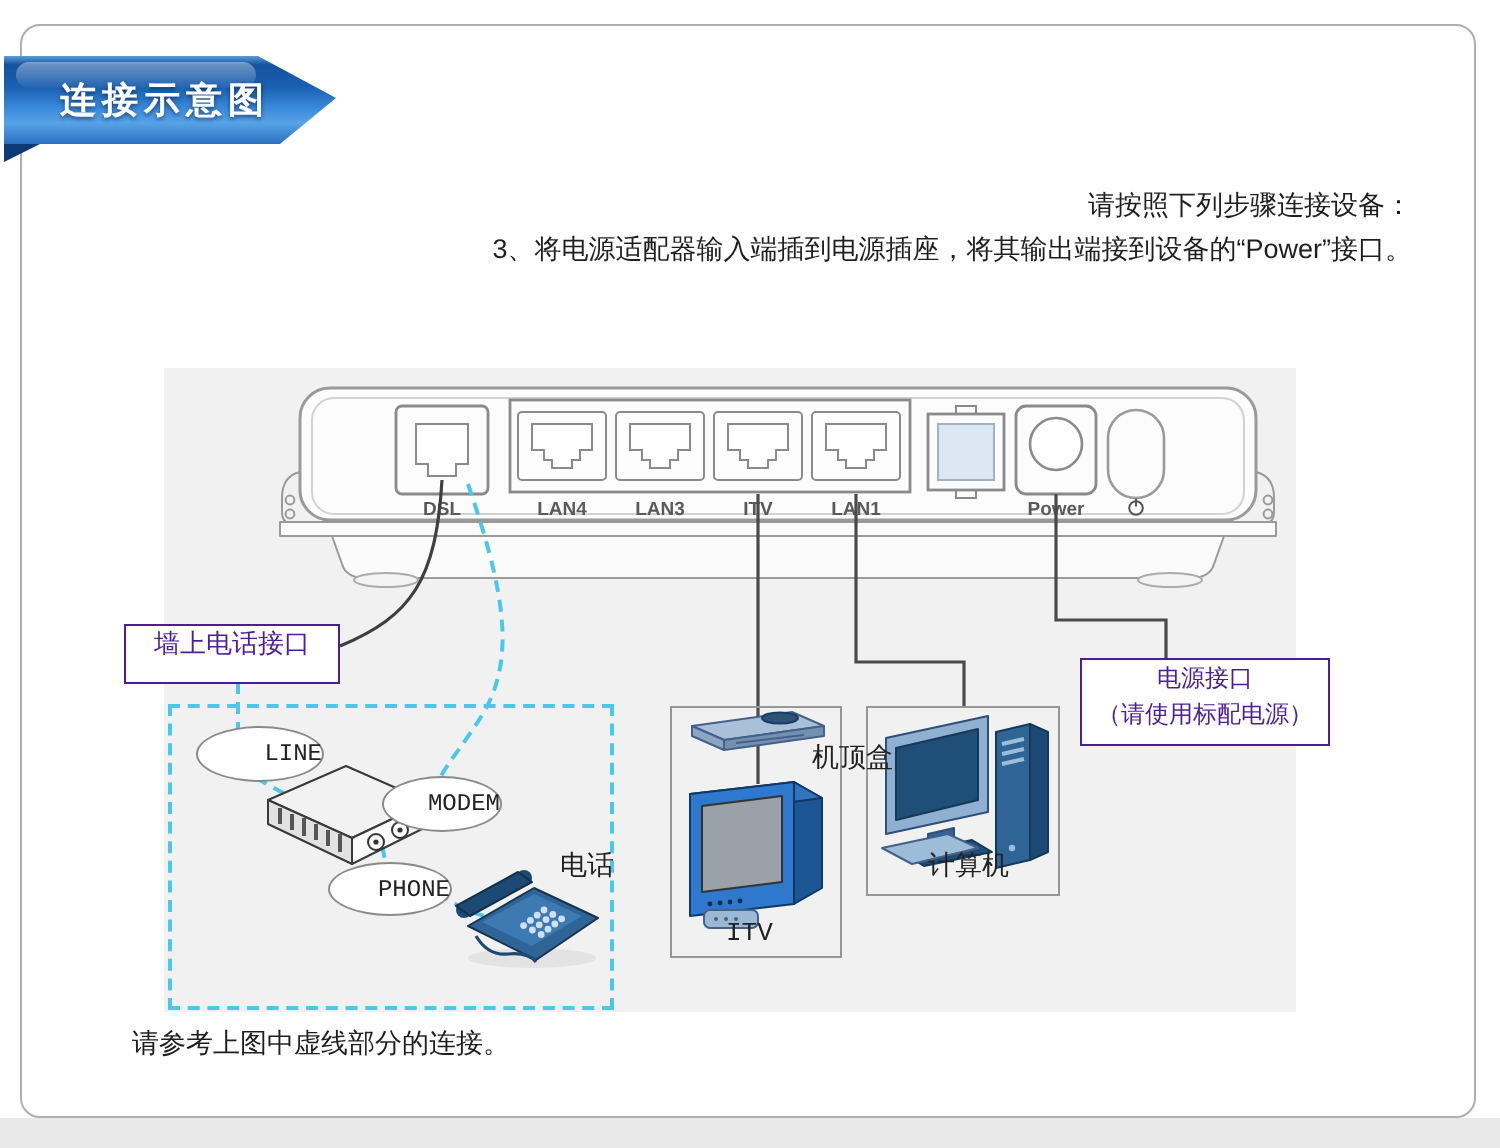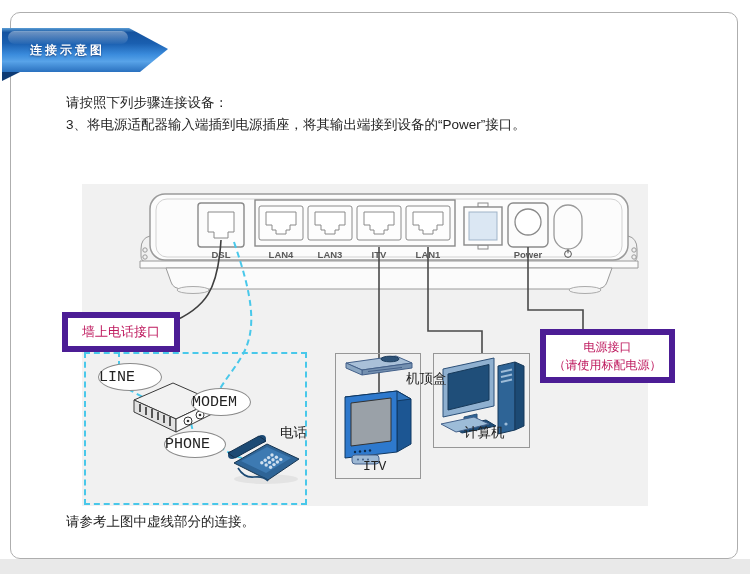--- a/index.html
+++ b/index.html
@@ -8,47 +8,47 @@
   .panel{position:absolute;left:10px;top:12px;width:726px;height:545px;
          border:1px solid #aeaeae;border-radius:10px;background:#fff;}
   .bottom-strip{position:absolute;left:0;top:559px;width:750px;height:15px;background:#e9e9e9;}
 
   
   .banner{position:absolute;left:2px;top:28px;width:172px;height:54px;}
   .banner-ribbon{position:absolute;left:0;top:0;width:170px;height:44px;
     clip-path:polygon(0 0,127px 0,166px 21px,138px 44px,0 44px);
     background:linear-gradient(180deg,#5b9ed6 0%,#15539f 10%,#1a5fb0 35%,#3a8bdc 60%,#58a3e8 76%,#2a71bf 100%);
     display:flex;align-items:center;padding-left:28px;box-sizing:border-box;
-    color:#fff;font-size:12px;font-weight:bold;letter-spacing:3px;text-shadow:0 1px 2px rgba(0,0,40,.5);}
+    color:#fff;font-size:18px;font-weight:bold;letter-spacing:3px;text-shadow:0 1px 2px rgba(0,0,40,.5);}
   .banner-ribbon::after{content:"";position:absolute;left:6px;top:3px;width:120px;height:13px;
     background:linear-gradient(180deg,rgba(255,255,255,.40),rgba(255,255,255,.04));border-radius:8px;}
   .banner-fold{position:absolute;left:0;top:44px;width:18px;height:9px;
     clip-path:polygon(0 0,100% 0,0 100%);background:#0d3a74;}
 
   
   .instructions{position:absolute;left:66px;top:92px;width:640px;
-    font-size:13.5px;color:#1e1e1e;line-height:21.5px;}
+    font-size:13.5px;color:#1e1e1e;line-height:21.5px;text-align:right;}
   .note{position:absolute;left:66px;top:511px;width:640px;
     font-size:13.5px;color:#1e1e1e;line-height:22px;}
 
   
   .diagram-svg{position:absolute;left:82px;top:183px;}
-  .callout-box{position:absolute;background:#fff;border:6px solid #4c1d95;
-    display:flex;flex-direction:column;align-items:center;justify-content:center;
-    font-size:13px;color:#be185d;white-space:nowrap;}
+  .callout-box{position:absolute;background:#fff;border:1px solid #4c1d95;
+    display:flex;flex-direction:column;align-items:center;
+    font-size:13px;color:#4c1d95;white-space:nowrap;}
   .wall-box{left:62px;top:312px;width:106px;height:28px;}
   .power-box{left:540px;top:329px;width:123px;height:42px;font-size:12px;line-height:18px;}
   .group-box{position:absolute;border:1px solid #979797;background:transparent;}
   .stb-box{left:335px;top:353px;width:84px;height:124px;}
   .pc-box{left:433px;top:353px;width:95px;height:93px;}
   .dashed-region{position:absolute;left:84px;top:352px;width:223px;height:153px;
     border:2px dashed #49c8ea;box-sizing:border-box;}
   .oval{position:absolute;background:#fff;border:1px solid #8a8a8a;border-radius:50%;
-    display:flex;align-items:center;justify-content:flex-start;
-    font-family:"Liberation Mono",monospace;font-size:15px;color:#222;}
+    display:flex;align-items:center;justify-content:flex-end;
+    font-family:"Liberation Mono",monospace;font-size:12px;color:#222;}
   .oval-line{left:98px;top:363px;width:62px;height:26px;}
   .oval-modem{left:191px;top:388px;width:58px;height:26px;}
   .oval-phone{left:164px;top:431px;width:60px;height:25px;}
   .diag-label{position:absolute;font-size:13.5px;color:#222;white-space:nowrap;}
   .lbl-phone{left:268px;top:424px;margin-left:12px;}
   .lbl-stb{left:374px;top:370px;margin-left:32px;}
   .lbl-itv{left:363px;top:459px;font-family:"Liberation Mono",monospace;font-size:13px;}
   .lbl-pc{left:464px;top:424px;}
   .lbl-caption{left:96px;top:480px;}
 </style>

